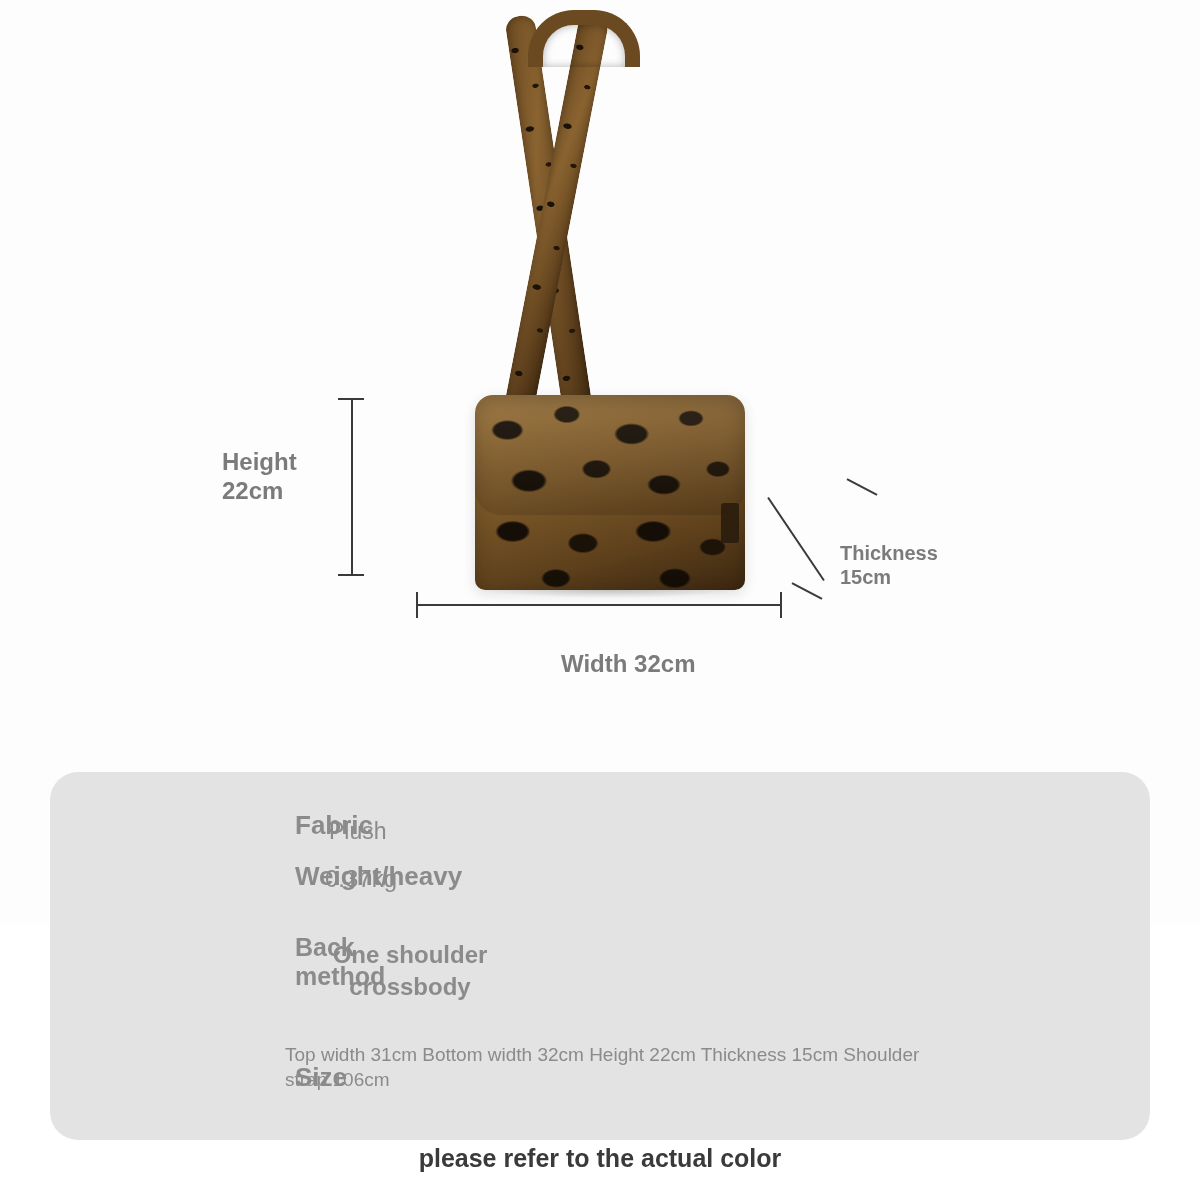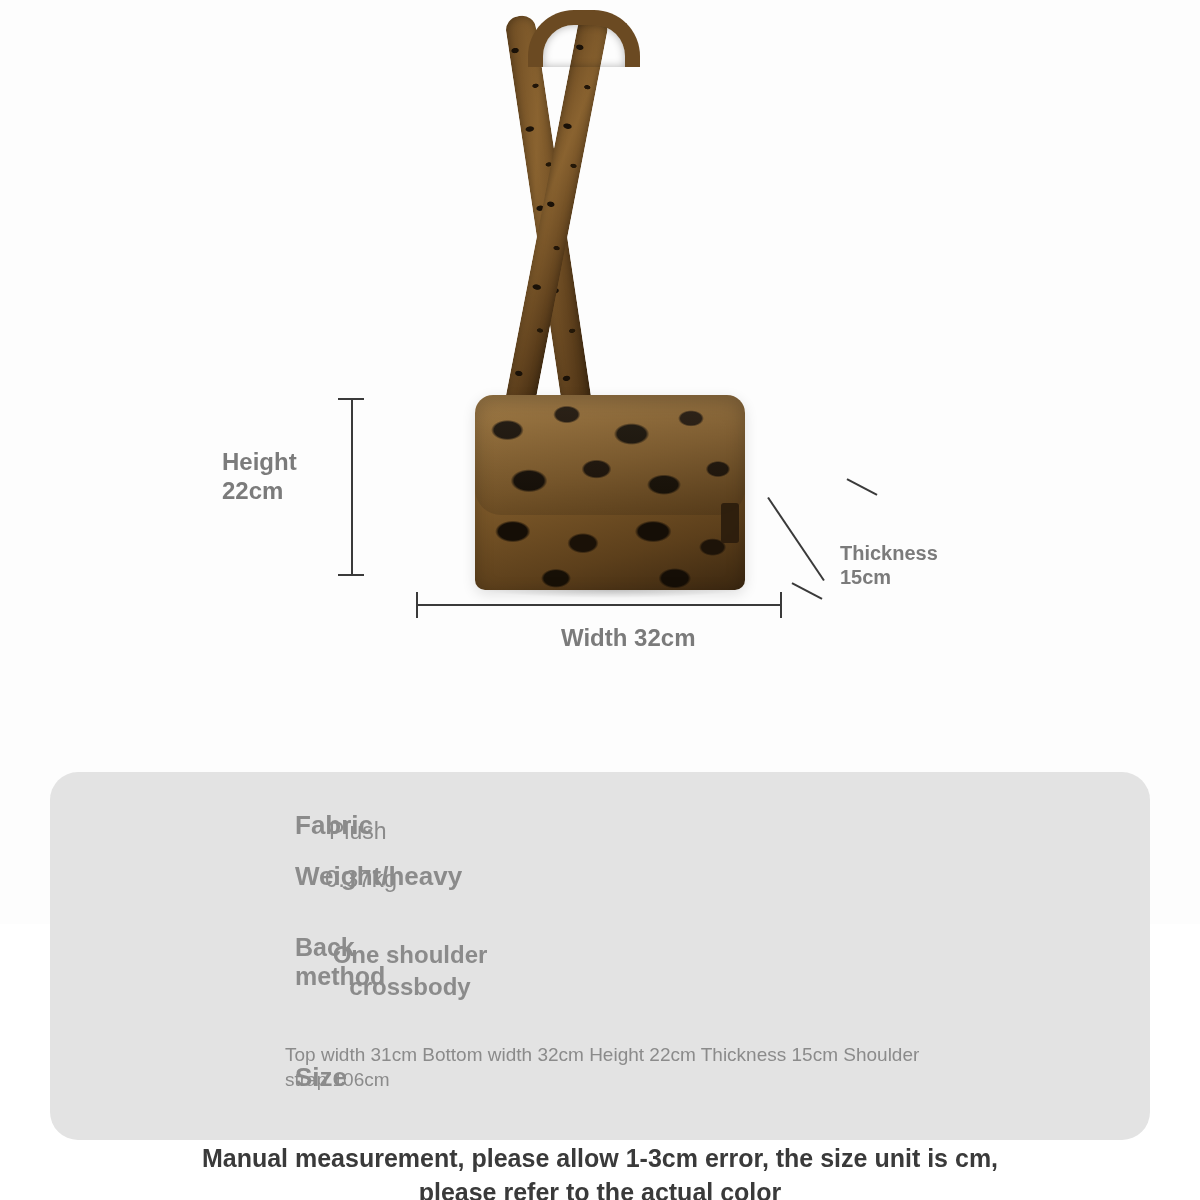--- a/index.html
+++ b/index.html
@@ -146,21 +146,21 @@
   .v-line { width: 2px; }
   .h-line { height: 2px; }
   .tick-h { position: absolute; height: 2px; width: 26px; background: #3a3a3a; }
   .tick-v { position: absolute; width: 2px; height: 26px; background: #3a3a3a; }
 
   #height-label { left: 222px; top: 448px; font-size: 24px; }
   #height-line  { left: 351px; top: 398px; height: 178px; }
   #height-tick-top    { left: 338px; top: 398px; }
   #height-tick-bottom { left: 338px; top: 574px; }
 
-  #width-label { left: 561px; top: 624px; font-size: 24px; }
+  #width-label { left: 561px; top: 650px; font-size: 24px; }
   #width-line  { left: 416px; top: 604px; width: 366px; }
   #width-tick-left  { left: 416px; top: 592px; }
   #width-tick-right { left: 780px; top: 592px; }
 
   #thickness-label { left: 840px; top: 541px; font-size: 20px; }
   #thickness-line {
     position: absolute;
     left: 795px;
     top: 489px;
     width: 2px;
@@ -313,15 +313,14 @@
     <div class="spec-val">One shoulder crossbody</div>
   </div>
 
   <div class="spec-row" id="row-size">
     <div class="spec-key">Size</div>
     <div class="spec-val">Top width 31cm Bottom width 32cm Height 22cm Thickness 15cm Shoulder strap 106cm</div>
   </div>
 </div>
 
 <div class="footer-note">
-  <div>Manual measurement, please allow 1-3cm error, the size unit is cm,</div>
   <div>please refer to the actual color</div>
 </div>
 
 </body></html>

